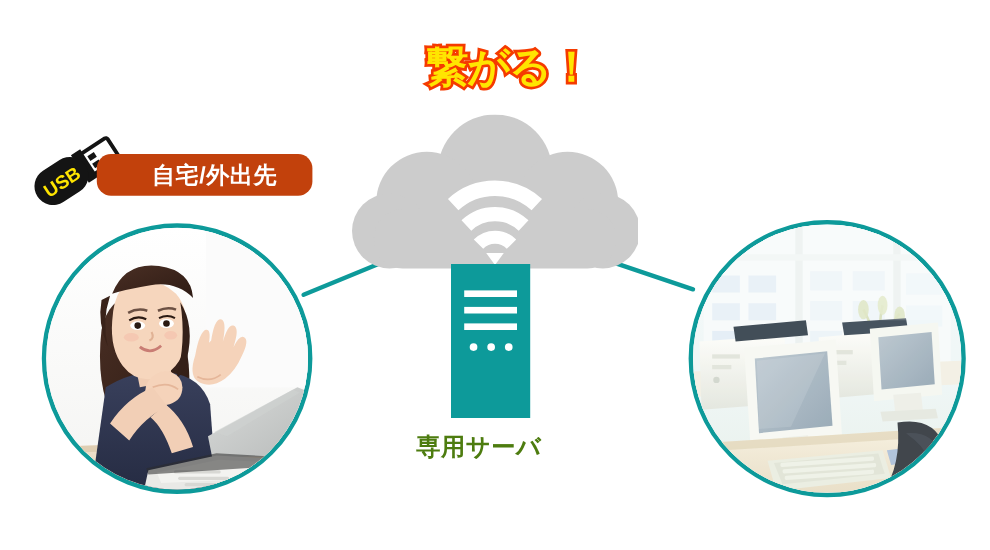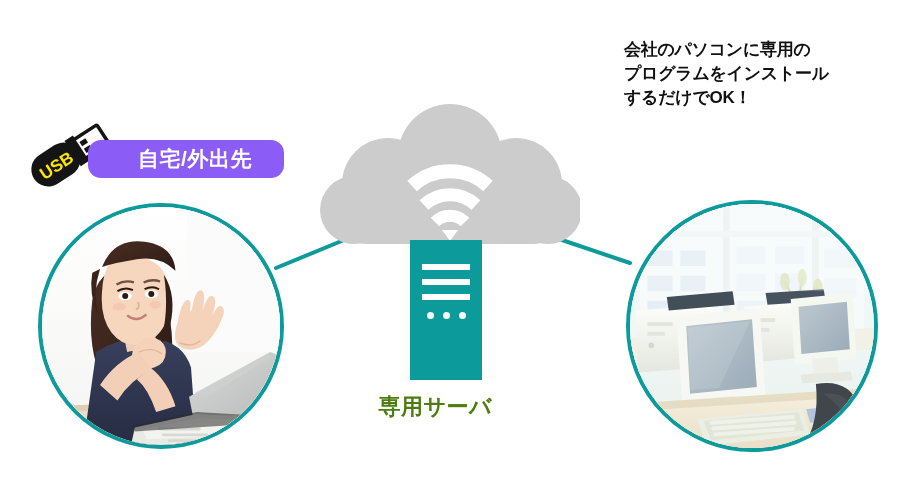--- a/index.html
+++ b/index.html
@@ -34,21 +34,21 @@
     color:#ffe500;
     letter-spacing:-1px;
     -webkit-text-stroke:5px #f53b00;
     paint-order:stroke fill;
     text-shadow:0 0 1px #f53b00;
   }
 
   
   .pill{
     position:absolute;
-    background:#8b5cf6;
+    background:#c2410c;
     color:#ffffff;
     font-weight:bold;
     font-size:21px;
     border-radius:13px;
     display:flex;align-items:center;justify-content:center;
     letter-spacing:0.5px;
     box-sizing:border-box;
   }
   #pill-home{left:88px;top:140px;width:196px;height:38px;padding-left:18px;}
   #pill-office{left:628px;top:138px;width:243px;height:39px;}
@@ -346,18 +346,16 @@
 
       <rect x="6" y="26" width="52" height="34" rx="17" fill="#141414"></rect>
       <text x="32" y="50" font-family="Liberation Sans, sans-serif" font-size="17" font-weight="bold" fill="#ffe500" text-anchor="middle">USB</text>
     </g>
   </svg>
 
   <div class="pill" id="pill-home">
     <span>自宅/外出先</span>
   </div>
 
-  <div class="caption" id="cap-right">会社のパソコンに専用の
-プログラムをインストール
-するだけでOK！</div>
-
+
+  <div id="headline">繋がる！</div>
 
 </div>
 
 </body></html>

